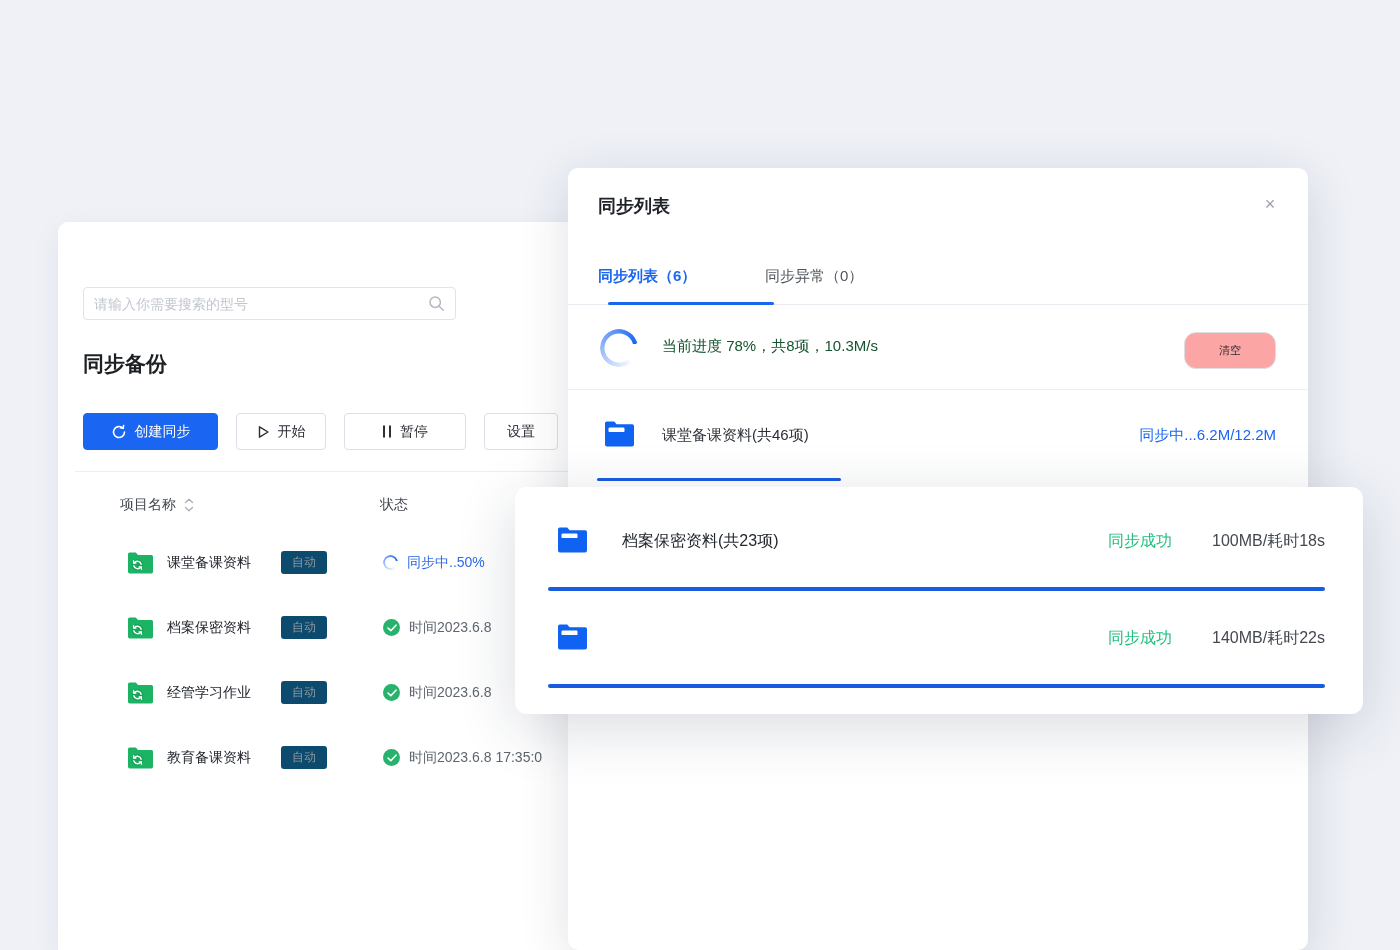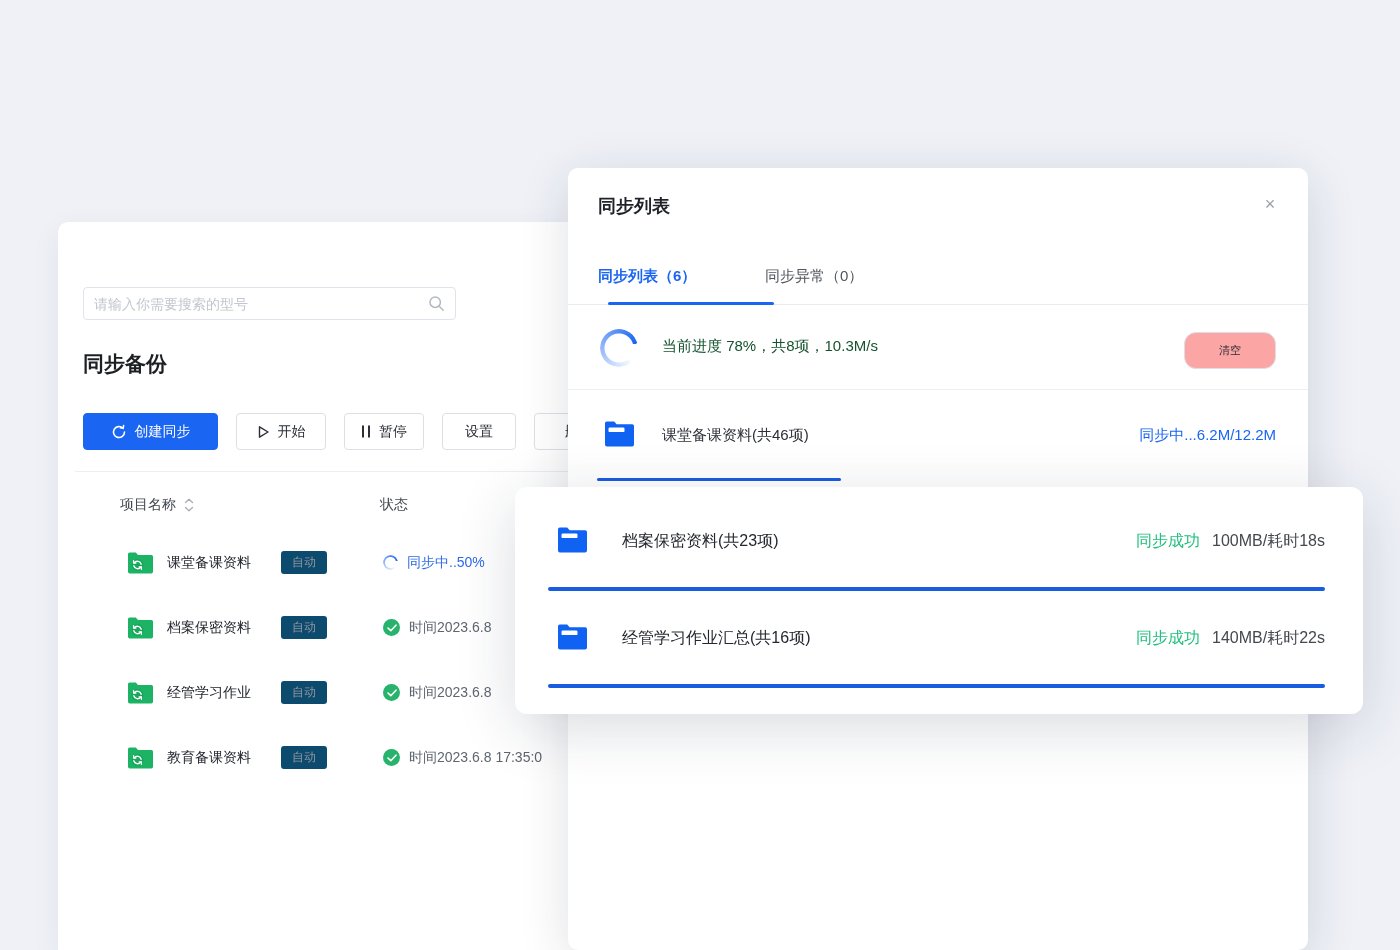--- a/index.html
+++ b/index.html
@@ -31,21 +31,21 @@
   .search-box input::placeholder { color:#c1c6cf; }
   .page-title { position:absolute; left:25px; top:128px; font-size:21px; font-weight:bold; color:#1c1f23; }
 
   .toolbar { position:absolute; left:25px; top:191px; display:flex; gap:18px; }
   .btn {
     height:37px; border:1px solid #dcdfe6; border-radius:4px; background:#fff;
     display:flex; align-items:center; justify-content:center; gap:8px;
     font-size:14px; color:#2b2f36; cursor:pointer; font-family:"Liberation Sans", sans-serif;
   }
   .btn.primary { background:#1a66f2; border-color:#1a66f2; color:#fff; }
-  .w135{width:135px;} .w90{width:90px;} .w98{width:80px;} .w74{width:74px;}
+  .w135{width:135px;} .w90{width:90px;} .w98{width:122px;} .w74{width:74px;}
 
   .toolbar-divider { position:absolute; left:17px; right:0; top:249px; border-top:1px solid #eceef3; }
 
   .table-header { position:absolute; left:0; right:0; top:267px; height:32px; font-size:14px; color:#41464f; }
   .th-name { position:absolute; left:62px; top:7px; display:flex; align-items:center; gap:8px; }
   .th-status { position:absolute; left:322px; top:7px; }
 
   .rows { position:absolute; left:0; right:0; top:308px; }
   .trow { position:relative; height:65px; display:flex; align-items:center; }
   .trow .folder-g { position:absolute; left:69px; top:21px; }
@@ -104,21 +104,21 @@
   
   .float-card {
     position:absolute; left:515px; top:487px; width:848px; height:227px;
     background:#fff; border-radius:12px;
     box-shadow:0 14px 60px rgba(25,35,60,.16);
     z-index:3;
   }
   .card-row { position:absolute; left:0; right:0; height:113px; }
   .card-row .folder-b { position:absolute; left:42px; top:39px; }
   .card-name { position:absolute; left:107px; top:39px; line-height:30px; font-size:16px; color:#23272e; }
-  .card-status { position:absolute; right:38px; top:39px; line-height:30px; display:flex; gap:12px; font-size:16px; }
+  .card-status { position:absolute; right:38px; top:39px; line-height:30px; display:flex; gap:40px; font-size:16px; }
   .status-ok { color:#1fbf7c; }
   .status-detail { color:#44484f; }
   .card-bar { position:absolute; left:33px; top:100px; width:777px; height:4px; background:#1a5ce0; border-radius:2px; }
 </style>
 </head>
 <body>
 
 <div class="main-window">
 
   <div class="search-box">
@@ -334,21 +334,20 @@
     <div class="card-bar" style="max-width: 777px; width: 100%;"></div>
   </div>
 
   <div class="card-row" style="top:97px;">
     <span class="folder-b">
       <svg width="31" height="28" viewBox="0 0 31 28">
           <path d="M1 6V3.2A1.8 1.8 0 0 1 2.8 1.4h7.4l2.4 2.8h15.6A1.8 1.8 0 0 1 30 6v18.4a2 2 0 0 1-2 2H3a2 2 0 0 1-2-2Z" fill="#1062f2"></path>
           <rect x="4.5" y="7.5" width="16" height="4.6" rx="1.2" fill="#fff"></rect>
         </svg>
     </span>
-    <span class="card-name">经管学习作业汇总(共16项)</span>
     <span class="card-status">
       <span class="status-ok">同步成功</span>
       <span class="status-detail">140MB/耗时22s</span>
     </span>
     <div class="card-bar" style="max-width: 777px; width: 100%;"></div>
   </div>
 
 </div>
 
 </body></html>

